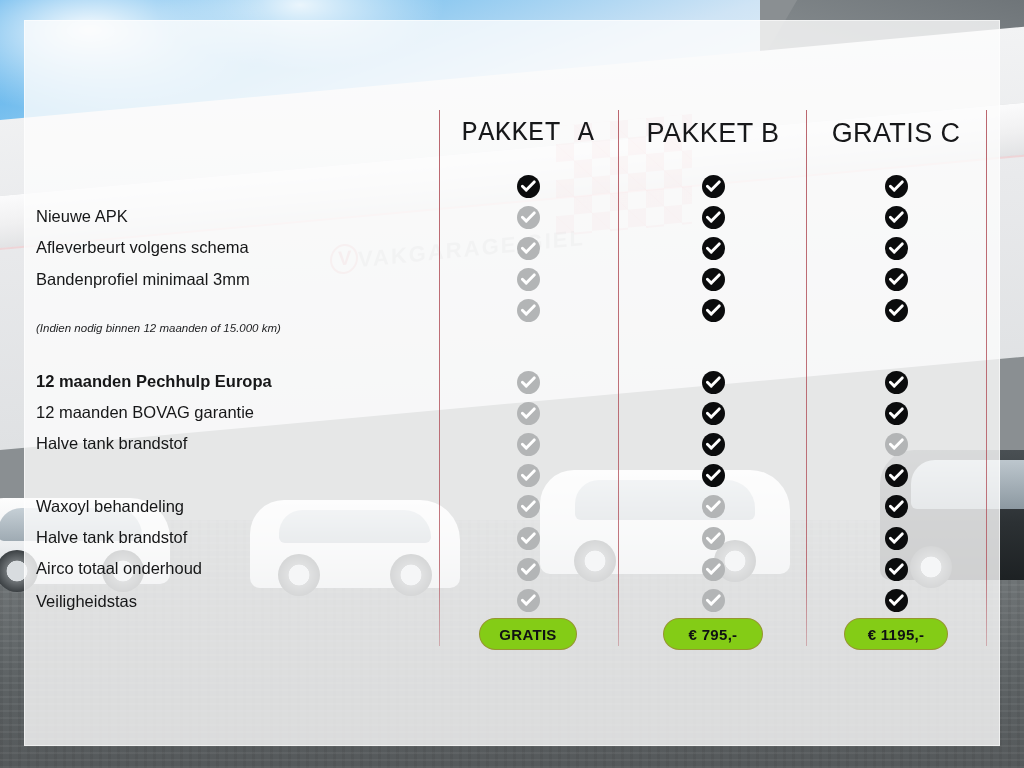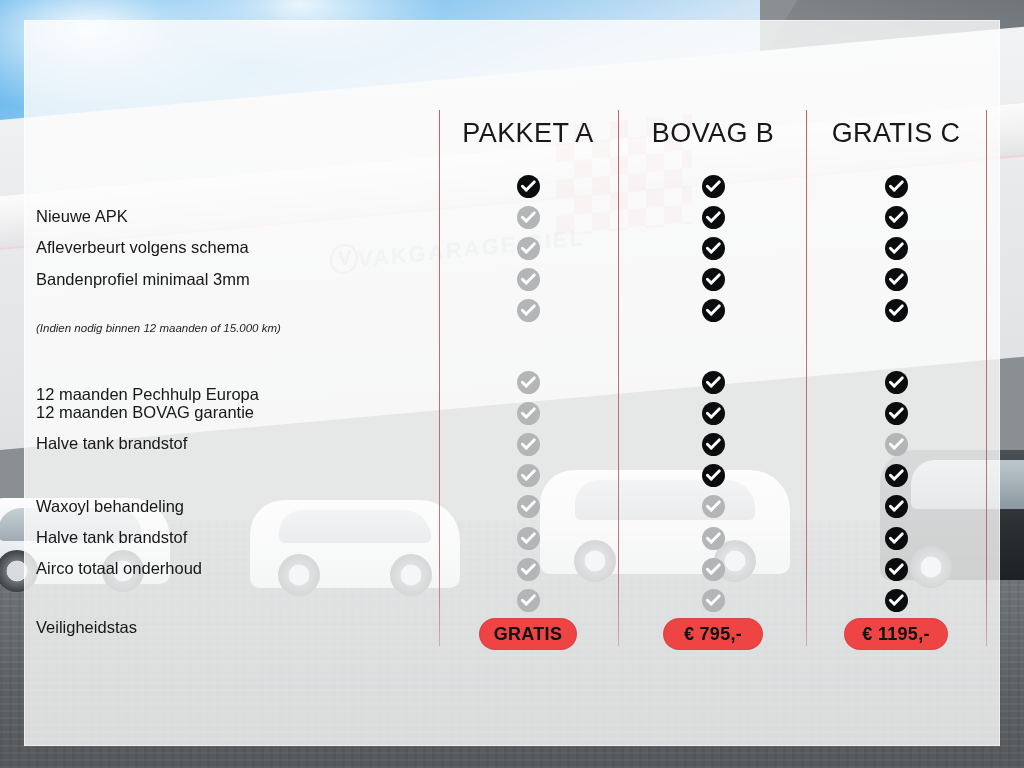--- a/index.html
+++ b/index.html
@@ -129,24 +129,24 @@
     font-size: 11.5px; font-style: italic; color: #1d1e20; white-space: nowrap;
   }
 
   .mark { position: absolute; width: 23px; height: 23px; border-radius: 50%; }
   .mark.on  { background: #0b0c0d; }
   .mark.off { background: #b3b5b6; }
   .mark svg { position: absolute; left: 4px; top: 5px; }
 
   .price-pill {
     position: absolute; height: 32px;
-    background: #ef4444;
+    background: #84cc16;
     border: 1.4px solid rgba(176,76,86,.42);
     border-radius: 17px;
-    font-size: 18px; font-weight: bold; color: #101113;
+    font-size: 15px; font-weight: bold; color: #101113;
     display: flex; align-items: center; justify-content: center;
     letter-spacing: .3px; white-space: nowrap;
   }
 </style>
 </head>
 <body>
 
 <div id="stage">
 
   <div class="bg">
@@ -181,22 +181,22 @@
     </div>
   </div>
 
   <div class="overlay"></div>
 
   <div class="content" id="content">
       <div class="divider" style="left: 439px;"></div>
       <div class="divider" style="left: 618px;"></div>
       <div class="divider" style="left: 806px;"></div>
       <div class="divider" style="left: 986px;"></div>
-      <div class="col-head" style="left: 418px; width: 220px;">PAKKET A</div>
-      <div class="col-head" style="left: 603px; width: 220px;">BOVAG B</div>
+      <div class="col-head" style="left: 418px; width: 220px; font-family: Liberation Mono, monospace;">PAKKET A</div>
+      <div class="col-head" style="left: 603px; width: 220px;">PAKKET B</div>
       <div class="col-head" style="left: 786px; width: 220px;">GRATIS C</div>
       <div class="mark on" style="left: 516.5px; top: 174.5px;">
         <svg width="15" height="13" viewBox="0 0 15 13">
           <path d="M1.4 6.2 L5.3 10.1 L13.2 1.9" fill="none" stroke="#ffffff" stroke-width="2.9" stroke-linecap="round" stroke-linejoin="round"></path>
         </svg>
       </div>
       <div class="mark on" style="left: 701.5px; top: 174.5px;">
         <svg width="15" height="13" viewBox="0 0 15 13">
           <path d="M1.4 6.2 L5.3 10.1 L13.2 1.9" fill="none" stroke="#ffffff" stroke-width="2.9" stroke-linecap="round" stroke-linejoin="round"></path>
         </svg>
@@ -263,21 +263,21 @@
       <div class="mark on" style="left: 701.5px; top: 299.3px;">
         <svg width="15" height="13" viewBox="0 0 15 13">
           <path d="M1.4 6.2 L5.3 10.1 L13.2 1.9" fill="none" stroke="#ffffff" stroke-width="2.9" stroke-linecap="round" stroke-linejoin="round"></path>
         </svg>
       </div>
       <div class="mark on" style="left: 884.5px; top: 299.3px;">
         <svg width="15" height="13" viewBox="0 0 15 13">
           <path d="M1.4 6.2 L5.3 10.1 L13.2 1.9" fill="none" stroke="#ffffff" stroke-width="2.9" stroke-linecap="round" stroke-linejoin="round"></path>
         </svg>
       </div>
-      <div class="feature-label" style="top: 385px;">12 maanden Pechhulp Europa</div>
+      <div class="feature-label" style="top: 372px; font-weight: bold;">12 maanden Pechhulp Europa</div>
       <div class="mark off" style="left: 516.5px; top: 370.5px;">
         <svg width="15" height="13" viewBox="0 0 15 13">
           <path d="M1.4 6.2 L5.3 10.1 L13.2 1.9" fill="none" stroke="#ffffff" stroke-width="2.9" stroke-linecap="round" stroke-linejoin="round"></path>
         </svg>
       </div>
       <div class="mark on" style="left: 701.5px; top: 370.5px;">
         <svg width="15" height="13" viewBox="0 0 15 13">
           <path d="M1.4 6.2 L5.3 10.1 L13.2 1.9" fill="none" stroke="#ffffff" stroke-width="2.9" stroke-linecap="round" stroke-linejoin="round"></path>
         </svg>
       </div>
@@ -374,21 +374,21 @@
       <div class="mark off" style="left: 701.5px; top: 557.7px;">
         <svg width="15" height="13" viewBox="0 0 15 13">
           <path d="M1.4 6.2 L5.3 10.1 L13.2 1.9" fill="none" stroke="#ffffff" stroke-width="2.9" stroke-linecap="round" stroke-linejoin="round"></path>
         </svg>
       </div>
       <div class="mark on" style="left: 884.5px; top: 557.7px;">
         <svg width="15" height="13" viewBox="0 0 15 13">
           <path d="M1.4 6.2 L5.3 10.1 L13.2 1.9" fill="none" stroke="#ffffff" stroke-width="2.9" stroke-linecap="round" stroke-linejoin="round"></path>
         </svg>
       </div>
-      <div class="feature-label" style="top: 618px;">Veiligheidstas</div>
+      <div class="feature-label" style="top: 592px;">Veiligheidstas</div>
       <div class="mark off" style="left: 516.5px; top: 588.9px;">
         <svg width="15" height="13" viewBox="0 0 15 13">
           <path d="M1.4 6.2 L5.3 10.1 L13.2 1.9" fill="none" stroke="#ffffff" stroke-width="2.9" stroke-linecap="round" stroke-linejoin="round"></path>
         </svg>
       </div>
       <div class="mark off" style="left: 701.5px; top: 588.9px;">
         <svg width="15" height="13" viewBox="0 0 15 13">
           <path d="M1.4 6.2 L5.3 10.1 L13.2 1.9" fill="none" stroke="#ffffff" stroke-width="2.9" stroke-linecap="round" stroke-linejoin="round"></path>
         </svg>
       </div>

